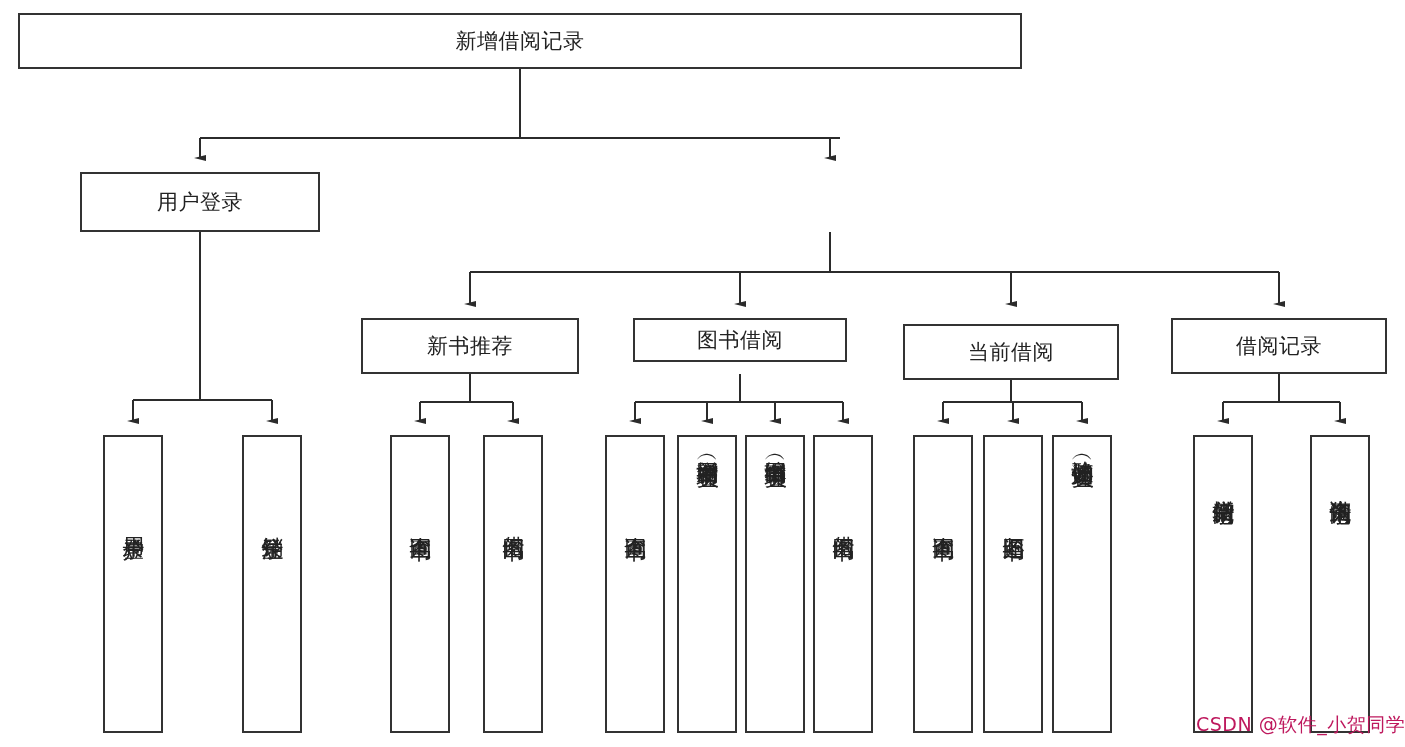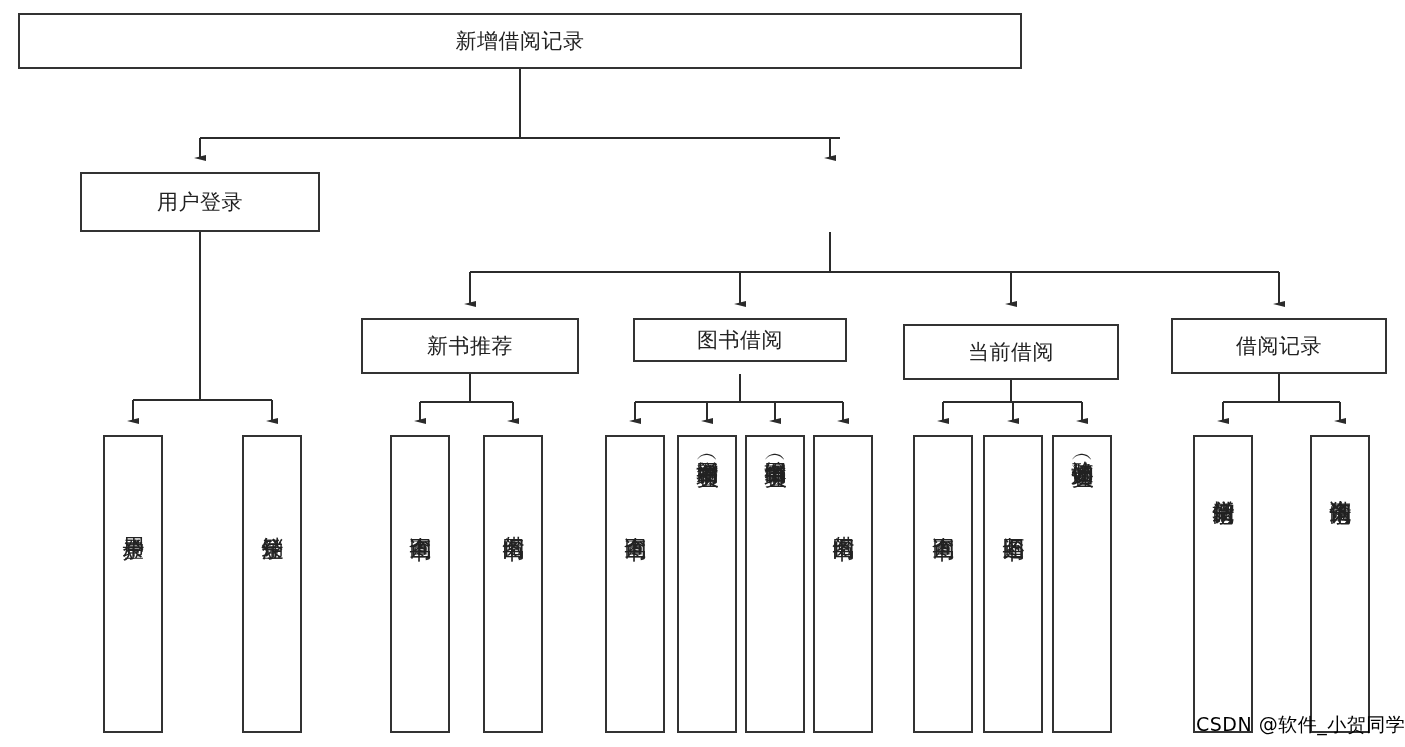--- a/index.html
+++ b/index.html
@@ -47,21 +47,21 @@
     font-size: 22px;
     line-height: 1.22;
     letter-spacing: 1px;
     white-space: nowrap;
     color: #222222;
   }
   .node.v.top .vtext { }
   .watermark {
     position: absolute;
     font-size: 19px;
-    color: #000000;
+    color: #be185d;
     white-space: nowrap;
     letter-spacing: 0.5px;
   }
 </style>
 </head>
 <body>
 
 <div id="canvas">
 
   <svg id="wires" viewBox="0 0 1405 747">

